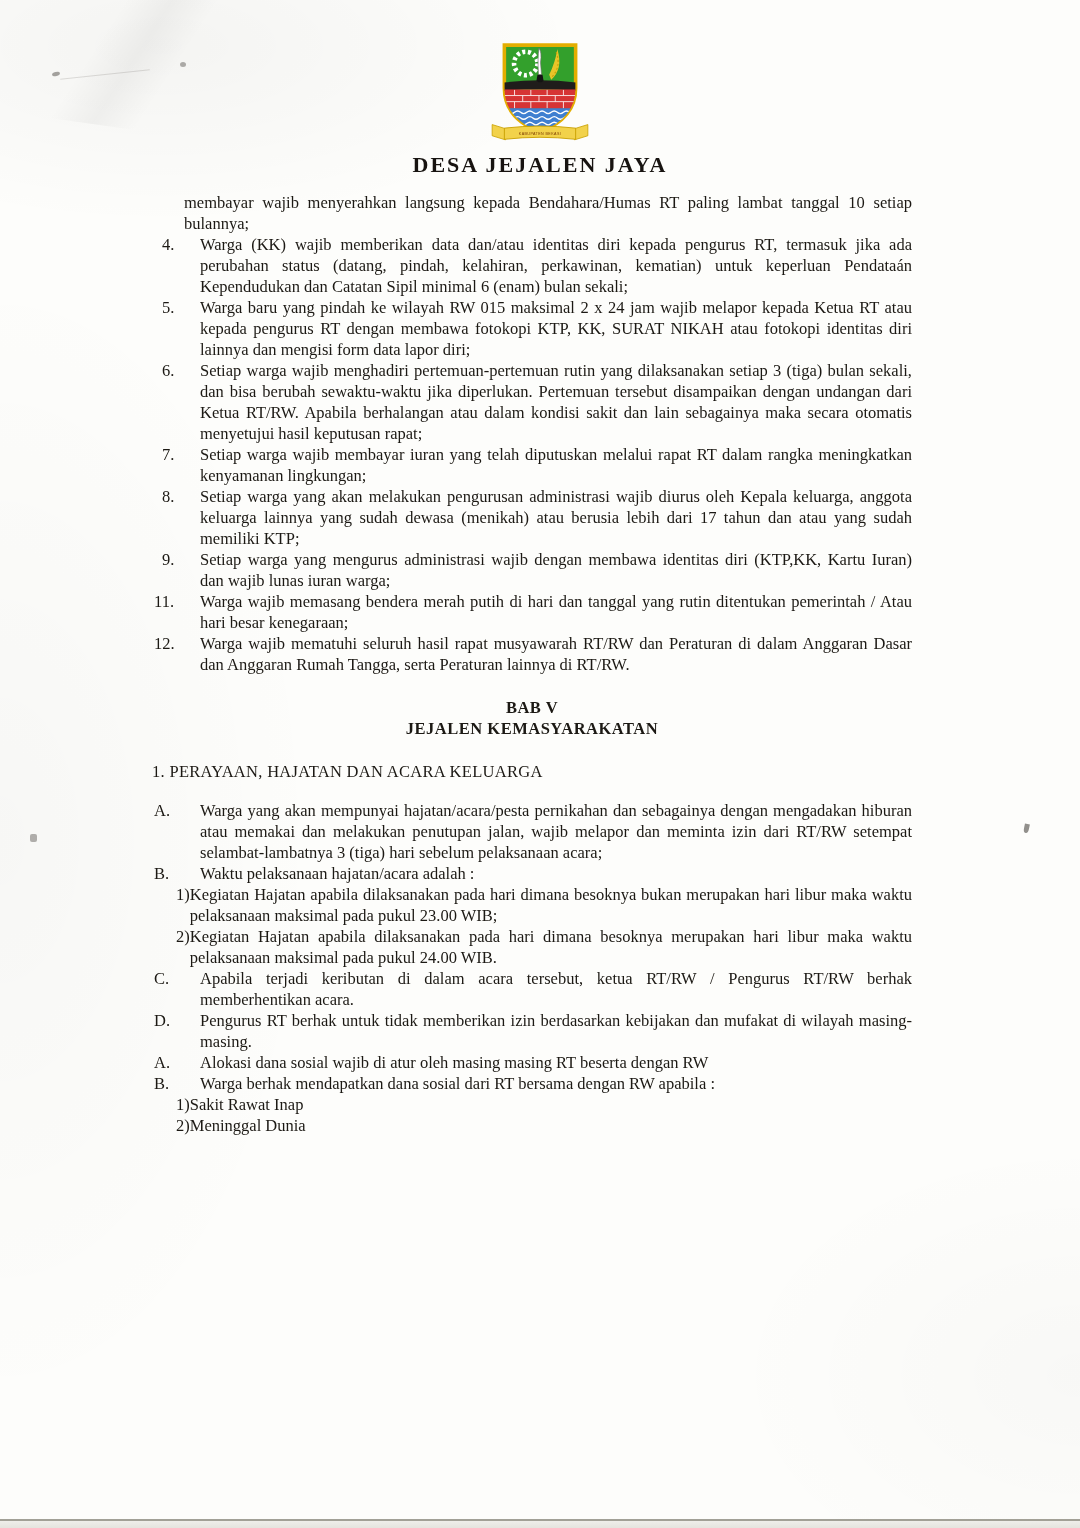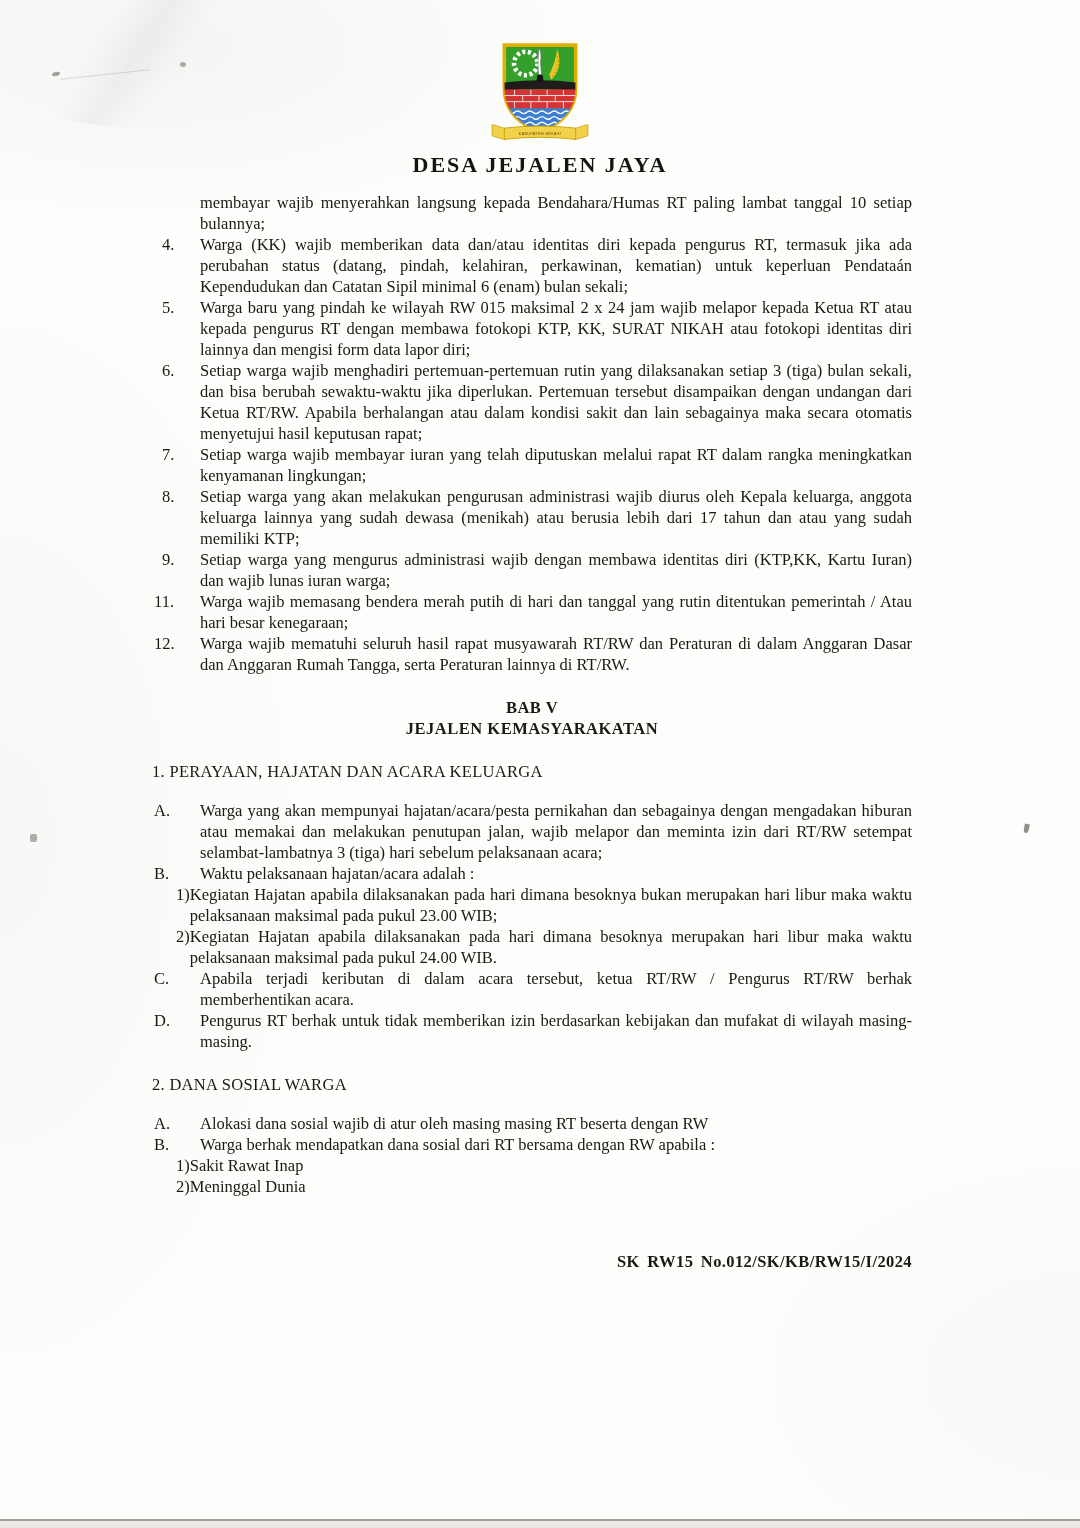--- a/index.html
+++ b/index.html
@@ -35,21 +35,21 @@
     line-height:21px;
   }
   .row{ display:flex; }
   .num{
     flex:0 0 48px;
     padding-left:10px;
     box-sizing:border-box;
   }
   .num.wide{ padding-left:2px; }
   .txt{ flex:1; text-align:justify; }
-  .cont-par{ margin-left:48px; text-align:justify; }
+  .cont-par{ margin-left:32px; text-align:justify; }
   .chapter{
     text-align:center;
     font-weight:bold;
     margin-top:22px;
     letter-spacing:0.5px;
   }
   .section-heading{
     margin-top:22px;
     margin-bottom:18px;
     letter-spacing:0.3px;
@@ -215,40 +215,38 @@
     </div>
     <div class="row lettered">
       <span class="num">C.</span>
       <div class="txt">Apabila terjadi keributan di dalam acara tersebut, ketua RT/RW / Pengurus RT/RW berhak memberhentikan acara.</div>
     </div>
     <div class="row lettered">
       <span class="num">D.</span>
       <div class="txt">Pengurus RT berhak untuk tidak memberikan izin berdasarkan kebijakan dan mufakat di wilayah masing-masing.</div>
     </div>
 
-    <div class="section-heading">2. DANA SOSIAL WARGA</div>
 
     <div class="row lettered">
       <span class="num">A.</span>
       <div class="txt">Alokasi dana sosial wajib di atur oleh masing masing RT beserta dengan RW</div>
     </div>
     <div class="row lettered">
       <span class="num">B.</span>
       <div class="txt">Warga berhak mendapatkan dana sosial dari RT bersama dengan RW apabila :</div>
     </div>
     <div class="subitem">
       <span class="sublabel">1)</span>
       <div class="txt">Sakit Rawat Inap</div>
     </div>
     <div class="subitem">
       <span class="sublabel">2)</span>
       <div class="txt">Meninggal Dunia</div>
     </div>
 
-    <div class="footer-line">SK RW15 No.012/SK/KB/RW15/I/2024</div>
   </div>
 
   <span class="artifact a1"></span>
   <span class="artifact a2"></span>
   <span class="artifact a3"></span>
   <span class="artifact a4"></span>
   <span class="artifact a5"></span>
 
   <div class="paper-edge"></div>
 </div>

